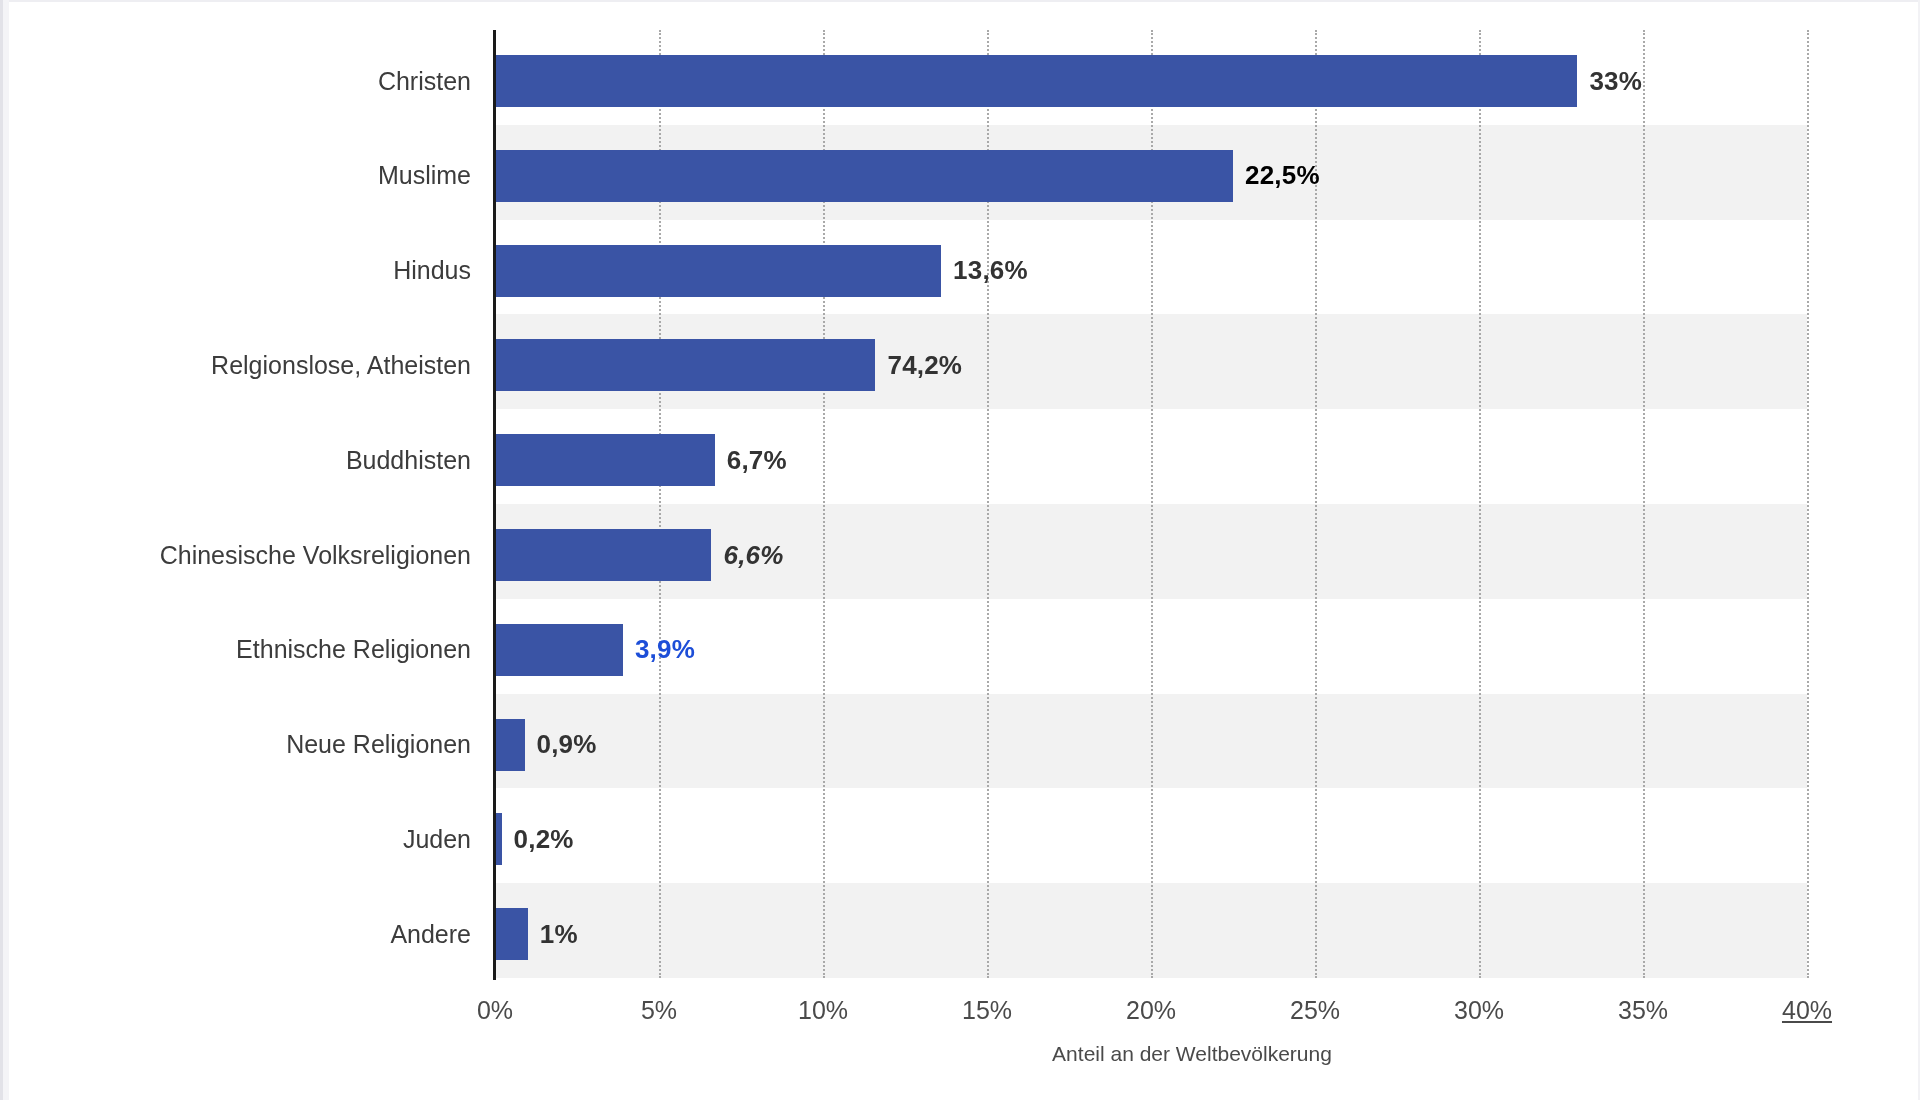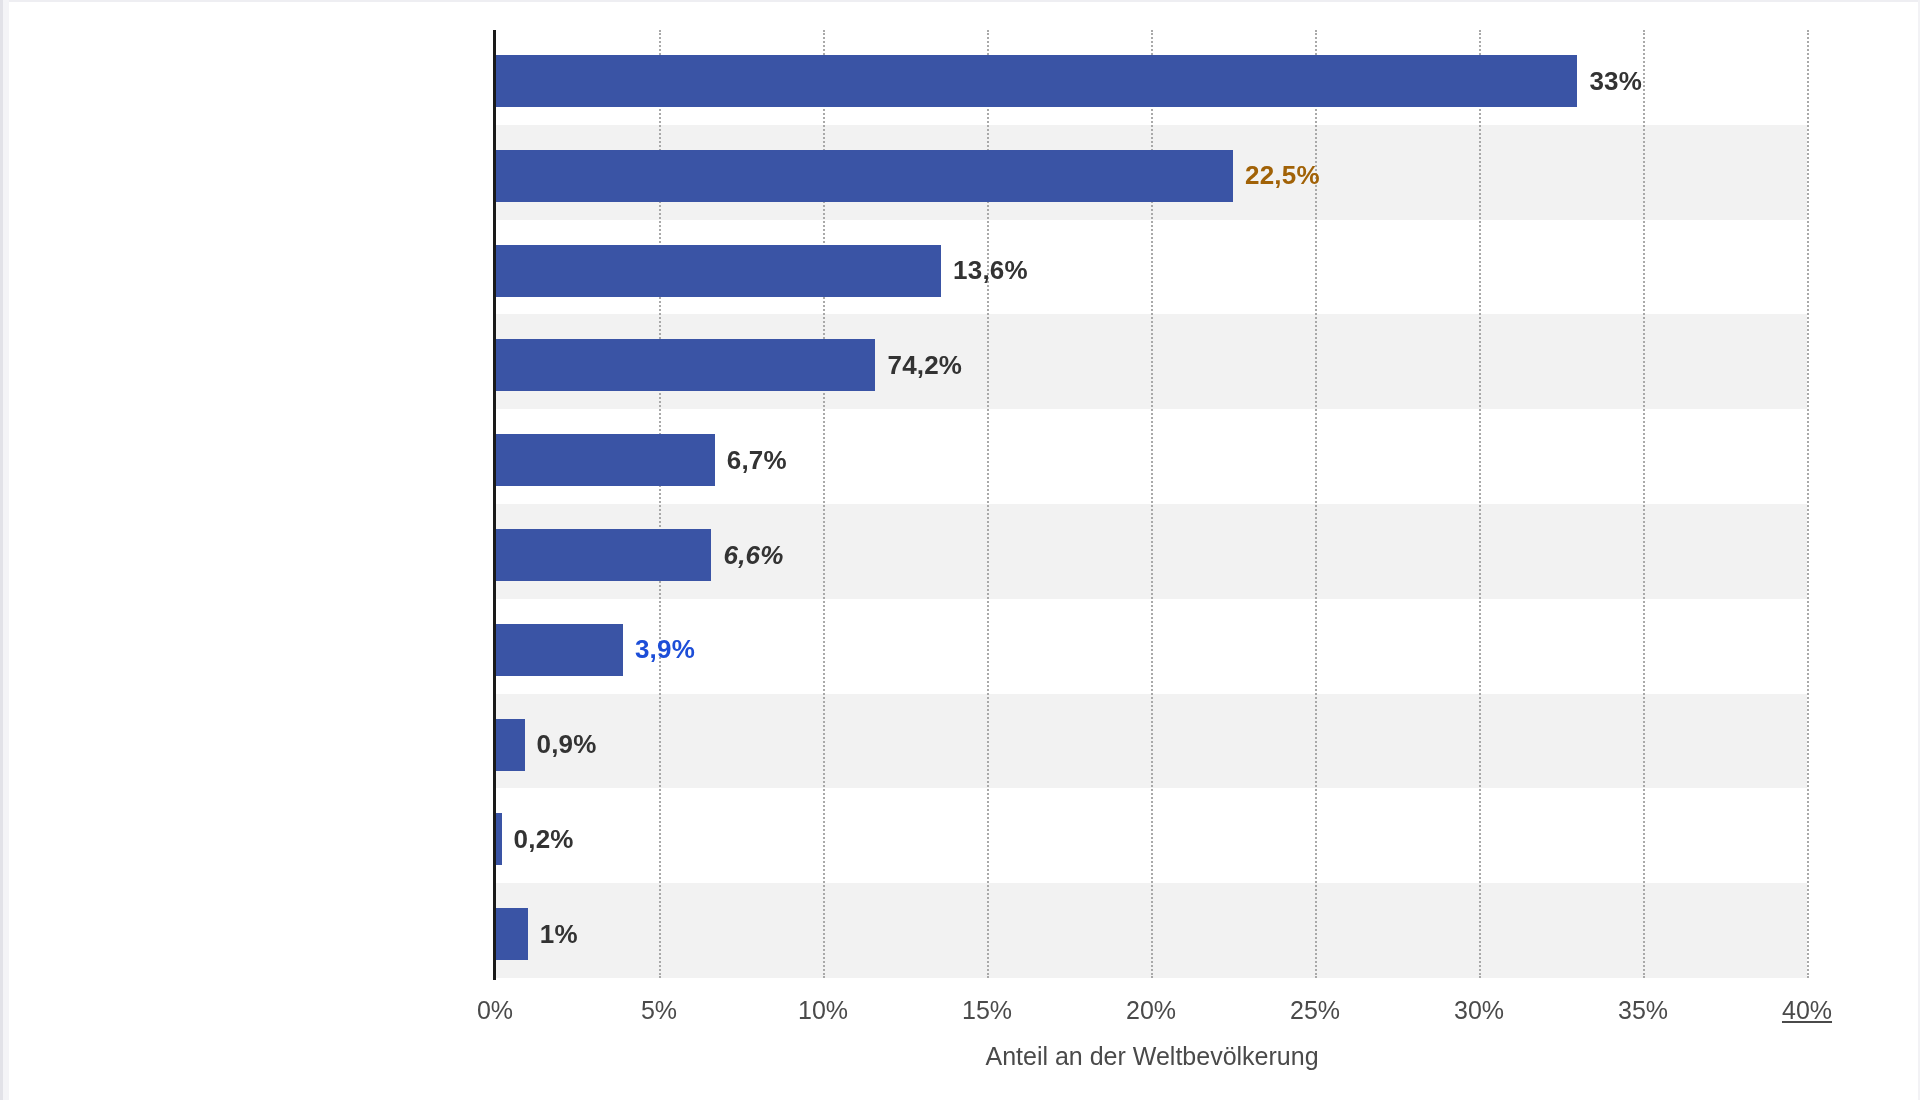--- a/index.html
+++ b/index.html
@@ -97,23 +97,23 @@
     top: 996px;
     transform: translateX(-50%);
     font-size: 25px;
     color: #4a4a4a;
     white-space: nowrap;
   }
 
   #x-axis-title {
     position: absolute;
     top: 1042px;
-    left: 1152px;
+    left: 1192px;
     transform: translateX(-50%);
-    font-size: 25px;
+    font-size: 21px;
     color: #4a4a4a;
     white-space: nowrap;
   }
 </style>
 </head>
 <body>
 
 <div id="edge-top"></div>
 <div id="edge-left"></div>
 <div id="edge-left2"></div>
@@ -146,26 +146,38 @@
         <div class="bar" title="Relgionslose, Atheisten: 11,6%" style="left: 0px; top: 309.4px; width: 380.48px; height: 52px; background: rgb(58, 84, 165);"></div>
         <div class="bar" title="Buddhisten: 6,7%" style="left: 0px; top: 404.2px; width: 219.76px; height: 52px; background: rgb(58, 84, 165);"></div>
         <div class="bar" title="Chinesische Volksreligionen: 6,6%" style="left: 0px; top: 499px; width: 216.48px; height: 52px; background: rgb(58, 84, 165);"></div>
         <div class="bar" title="Ethnische Religionen: 3,9%" style="left: 0px; top: 593.8px; width: 127.92px; height: 52px; background: rgb(58, 84, 165);"></div>
         <div class="bar" title="Neue Religionen: 0,9%" style="left: 0px; top: 688.6px; width: 29.52px; height: 52px; background: rgb(58, 84, 165);"></div>
         <div class="bar" title="Juden: 0,2%" style="left: 0px; top: 783.4px; width: 6.56px; height: 52px; background: rgb(58, 84, 165);"></div>
         <div class="bar" title="Andere: 1%" style="left: 0px; top: 878.2px; width: 32.8px; height: 52px; background: rgb(58, 84, 165);"></div>
       </div>
   </div>
 
+  <div id="cat-labels">
+      <div class="cat-label" style="top: 25px; color: rgb(60, 60, 60);">Christen</div>
+      <div class="cat-label" style="top: 119.8px; color: rgb(60, 60, 60);">Muslime</div>
+      <div class="cat-label" style="top: 214.6px; color: rgb(60, 60, 60);">Hindus</div>
+      <div class="cat-label" style="top: 309.4px; color: rgb(60, 60, 60);">Relgionslose, Atheisten</div>
+      <div class="cat-label" style="top: 404.2px; color: rgb(60, 60, 60);">Buddhisten</div>
+      <div class="cat-label" style="top: 499px; color: rgb(60, 60, 60);">Chinesische Volksreligionen</div>
+      <div class="cat-label" style="top: 593.8px; color: rgb(60, 60, 60);">Ethnische Religionen</div>
+      <div class="cat-label" style="top: 688.6px; color: rgb(60, 60, 60);">Neue Religionen</div>
+      <div class="cat-label" style="top: 783.4px; color: rgb(60, 60, 60);">Juden</div>
+      <div class="cat-label" style="top: 878.2px; color: rgb(60, 60, 60);">Andere</div>
+    </div>
 
   <div id="axis-line"></div>
 
   <div id="value-labels">
       <div class="bar-value" style="left: 1589.4px; top: 55px; color: rgb(51, 51, 51);">33%</div>
-      <div class="bar-value" style="left: 1245px; top: 149.8px; color: #a16207;">22,5%</div>
+      <div class="bar-value" style="left: 1245px; top: 149.8px; color: #000000;">22,5%</div>
       <div class="bar-value" style="left: 953.08px; top: 244.6px; color: rgb(51, 51, 51);">13,6%</div>
       <div class="bar-value" style="left: 887.48px; top: 339.4px; color: rgb(51, 51, 51);">74,2%</div>
       <div class="bar-value" style="left: 726.76px; top: 434.2px; color: rgb(51, 51, 51);">6,7%</div>
       <div class="bar-value" style="left: 723.48px; top: 529px; color: rgb(51, 51, 51); font-style: italic;">6,6%</div>
       <div class="bar-value" style="left: 634.92px; top: 623.8px; color: #1d4ed8;">3,9%</div>
       <div class="bar-value" style="left: 536.52px; top: 718.6px; color: rgb(51, 51, 51);">0,9%</div>
       <div class="bar-value" style="left: 513.56px; top: 813.4px; color: rgb(51, 51, 51);">0,2%</div>
       <div class="bar-value" style="left: 539.8px; top: 908.2px; color: rgb(51, 51, 51);">1%</div>
     </div>
 

